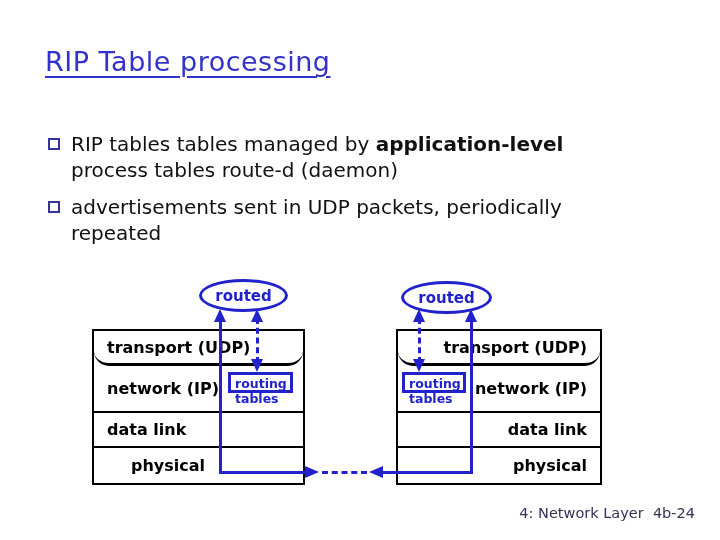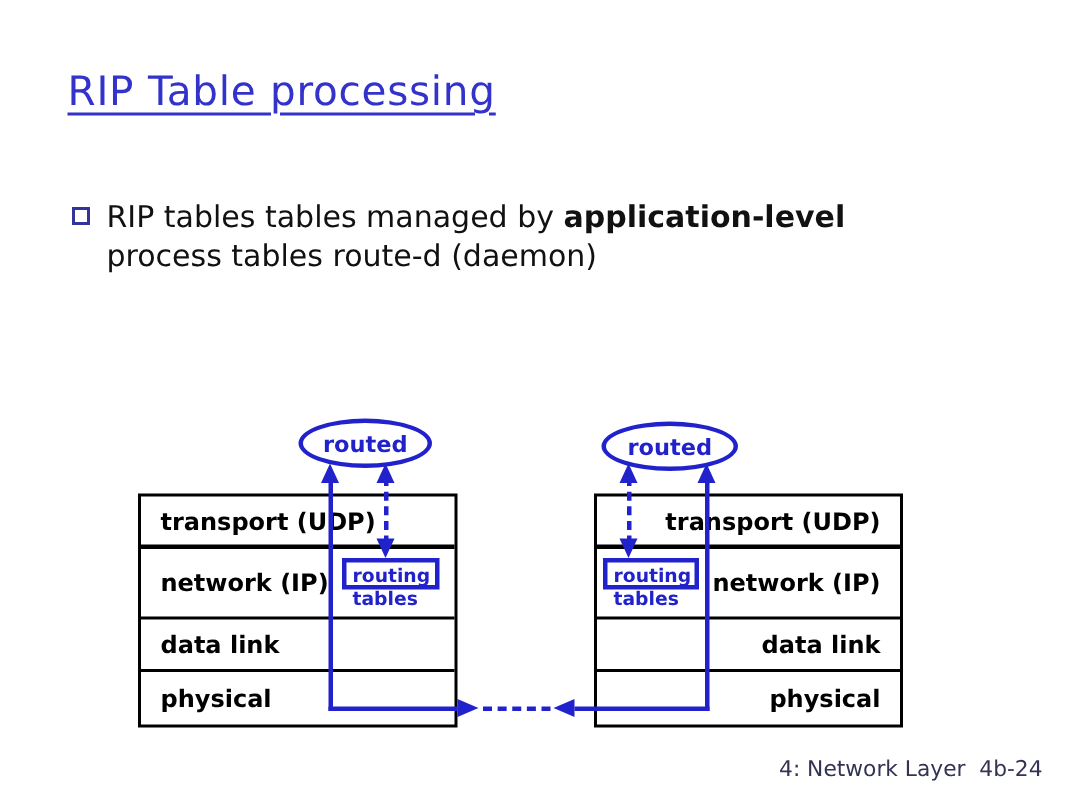--- a/index.html
+++ b/index.html
@@ -27,24 +27,24 @@
   
   .stack {
     position:absolute; top:329px; height:156px; background:#fff;
     border:2.5px solid #000; display:flex; flex-direction:column; z-index:1;
   }
   .stack.left  { left:92px;  width:213px; }
   .stack.right { left:396px; width:206px; }
   .srow { display:flex; align-items:center; font-size:16px; font-weight:700; color:#000; }
   .stack.left  .srow { justify-content:flex-start; padding-left:13px; }
   .stack.right .srow { justify-content:flex-end;  padding-right:13px; }
-  .srow.r1 { height:35px; border-bottom:3.5px solid #000; }
+  .srow.r1 { height:35px; border-bottom:3.5px solid #000;border-radius:15px; }
   .srow.r2 { height:47px; border-bottom:2.5px solid #000; }
   .srow.r3 { height:35px; border-bottom:2.5px solid #000; }
-  .srow.r4 { flex:1; }
+  .srow.r4 { flex:1;margin-left:24px; }
   
   .oval {
     position:absolute; border:3.5px solid var(--diagram-blue); border-radius:50%;
     background:#fff; display:flex; align-items:center; justify-content:center;
     font-size:15px; font-weight:700; color:var(--diagram-blue); z-index:5;
   }
   .oval.left  { left:199px; top:279px; width:89px; height:33px; }
   .oval.right { left:401px; top:281px; width:91px; height:33px; }
   
   .rtbox {
@@ -74,20 +74,24 @@
 <body>
 
 <div class="slide">
 
   <h1 class="title">RIP Table processing</h1>
 
   <div class="bullets">
     <div class="bullet-item">
       <span class="bullet-marker"></span>
       <span class="btext"><span>RIP tables tables managed by </span><b>application-level</b><span> process tables route-d (daemon)</span></span>
+    </div>
+    <div class="bullet-item">
+      <span class="bullet-marker"></span>
+      <span class="btext"><span>advertisements sent in UDP packets, periodically repeated</span><b></b><span></span></span>
     </div>
   </div>
 
   <div class="stack left">
     <div class="srow r1">
         <span>transport (UDP)</span>
       </div>
     <div class="srow r2">
         <span>network (IP)</span>
       </div>

